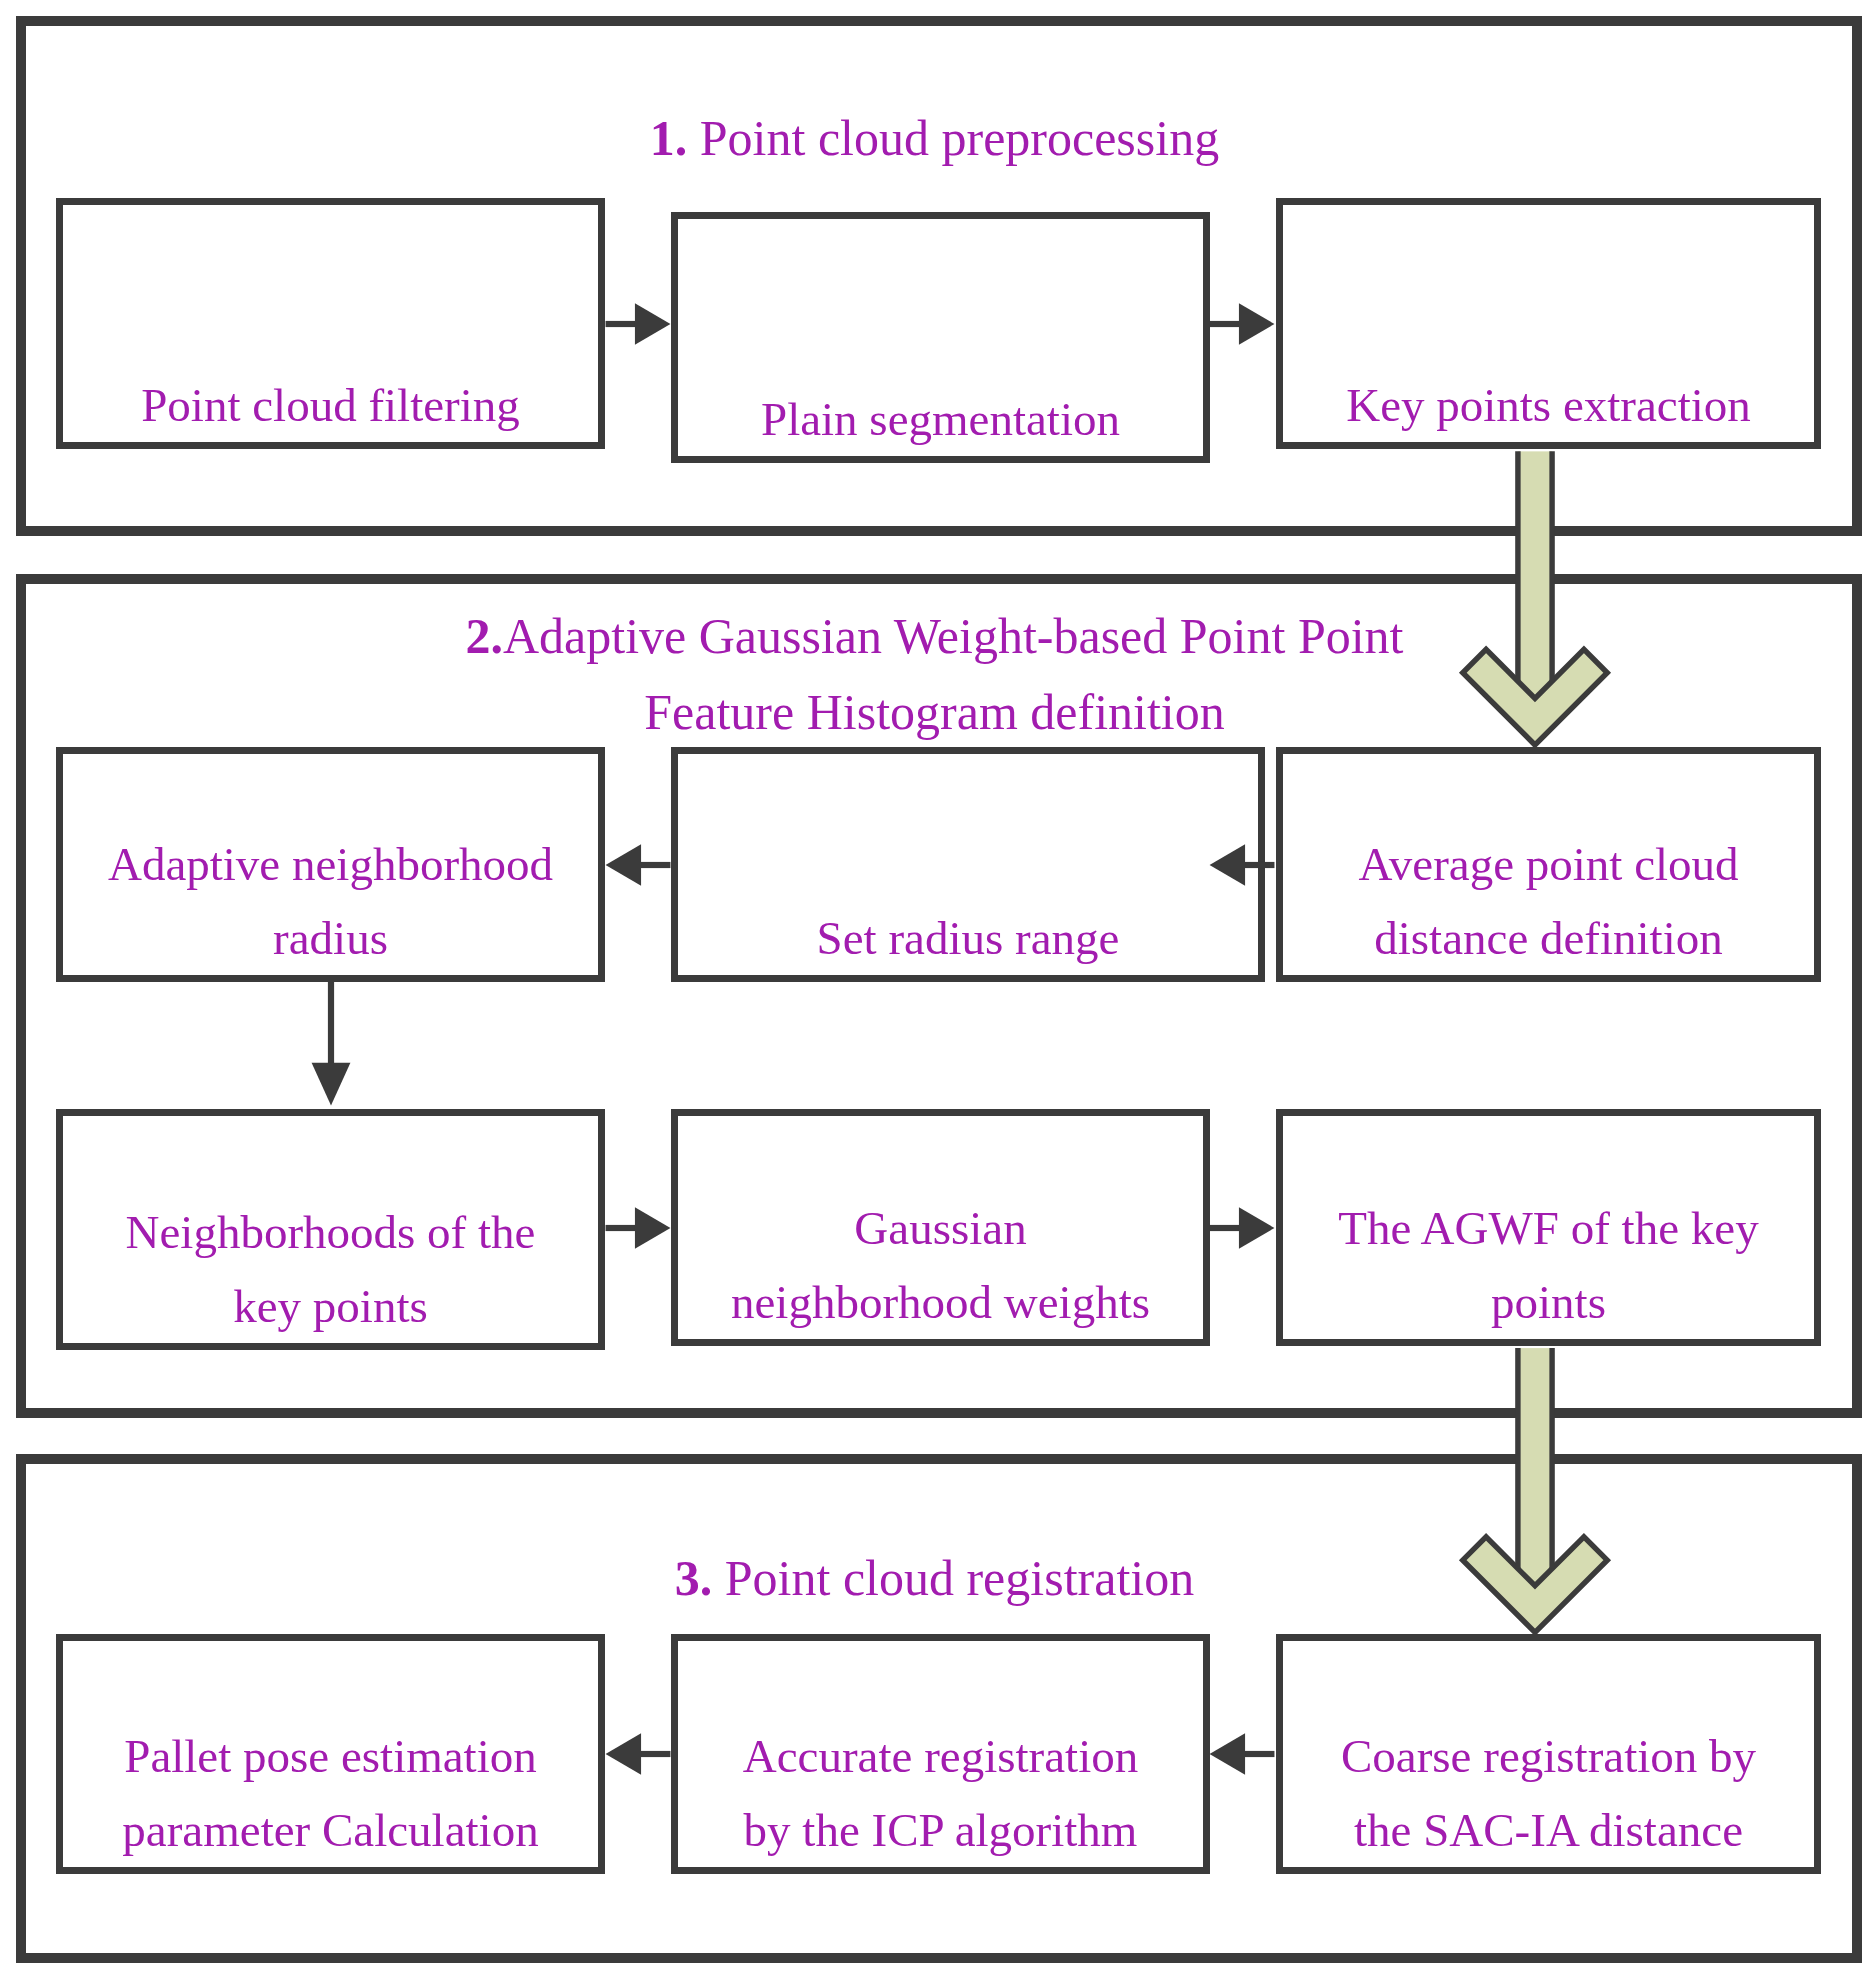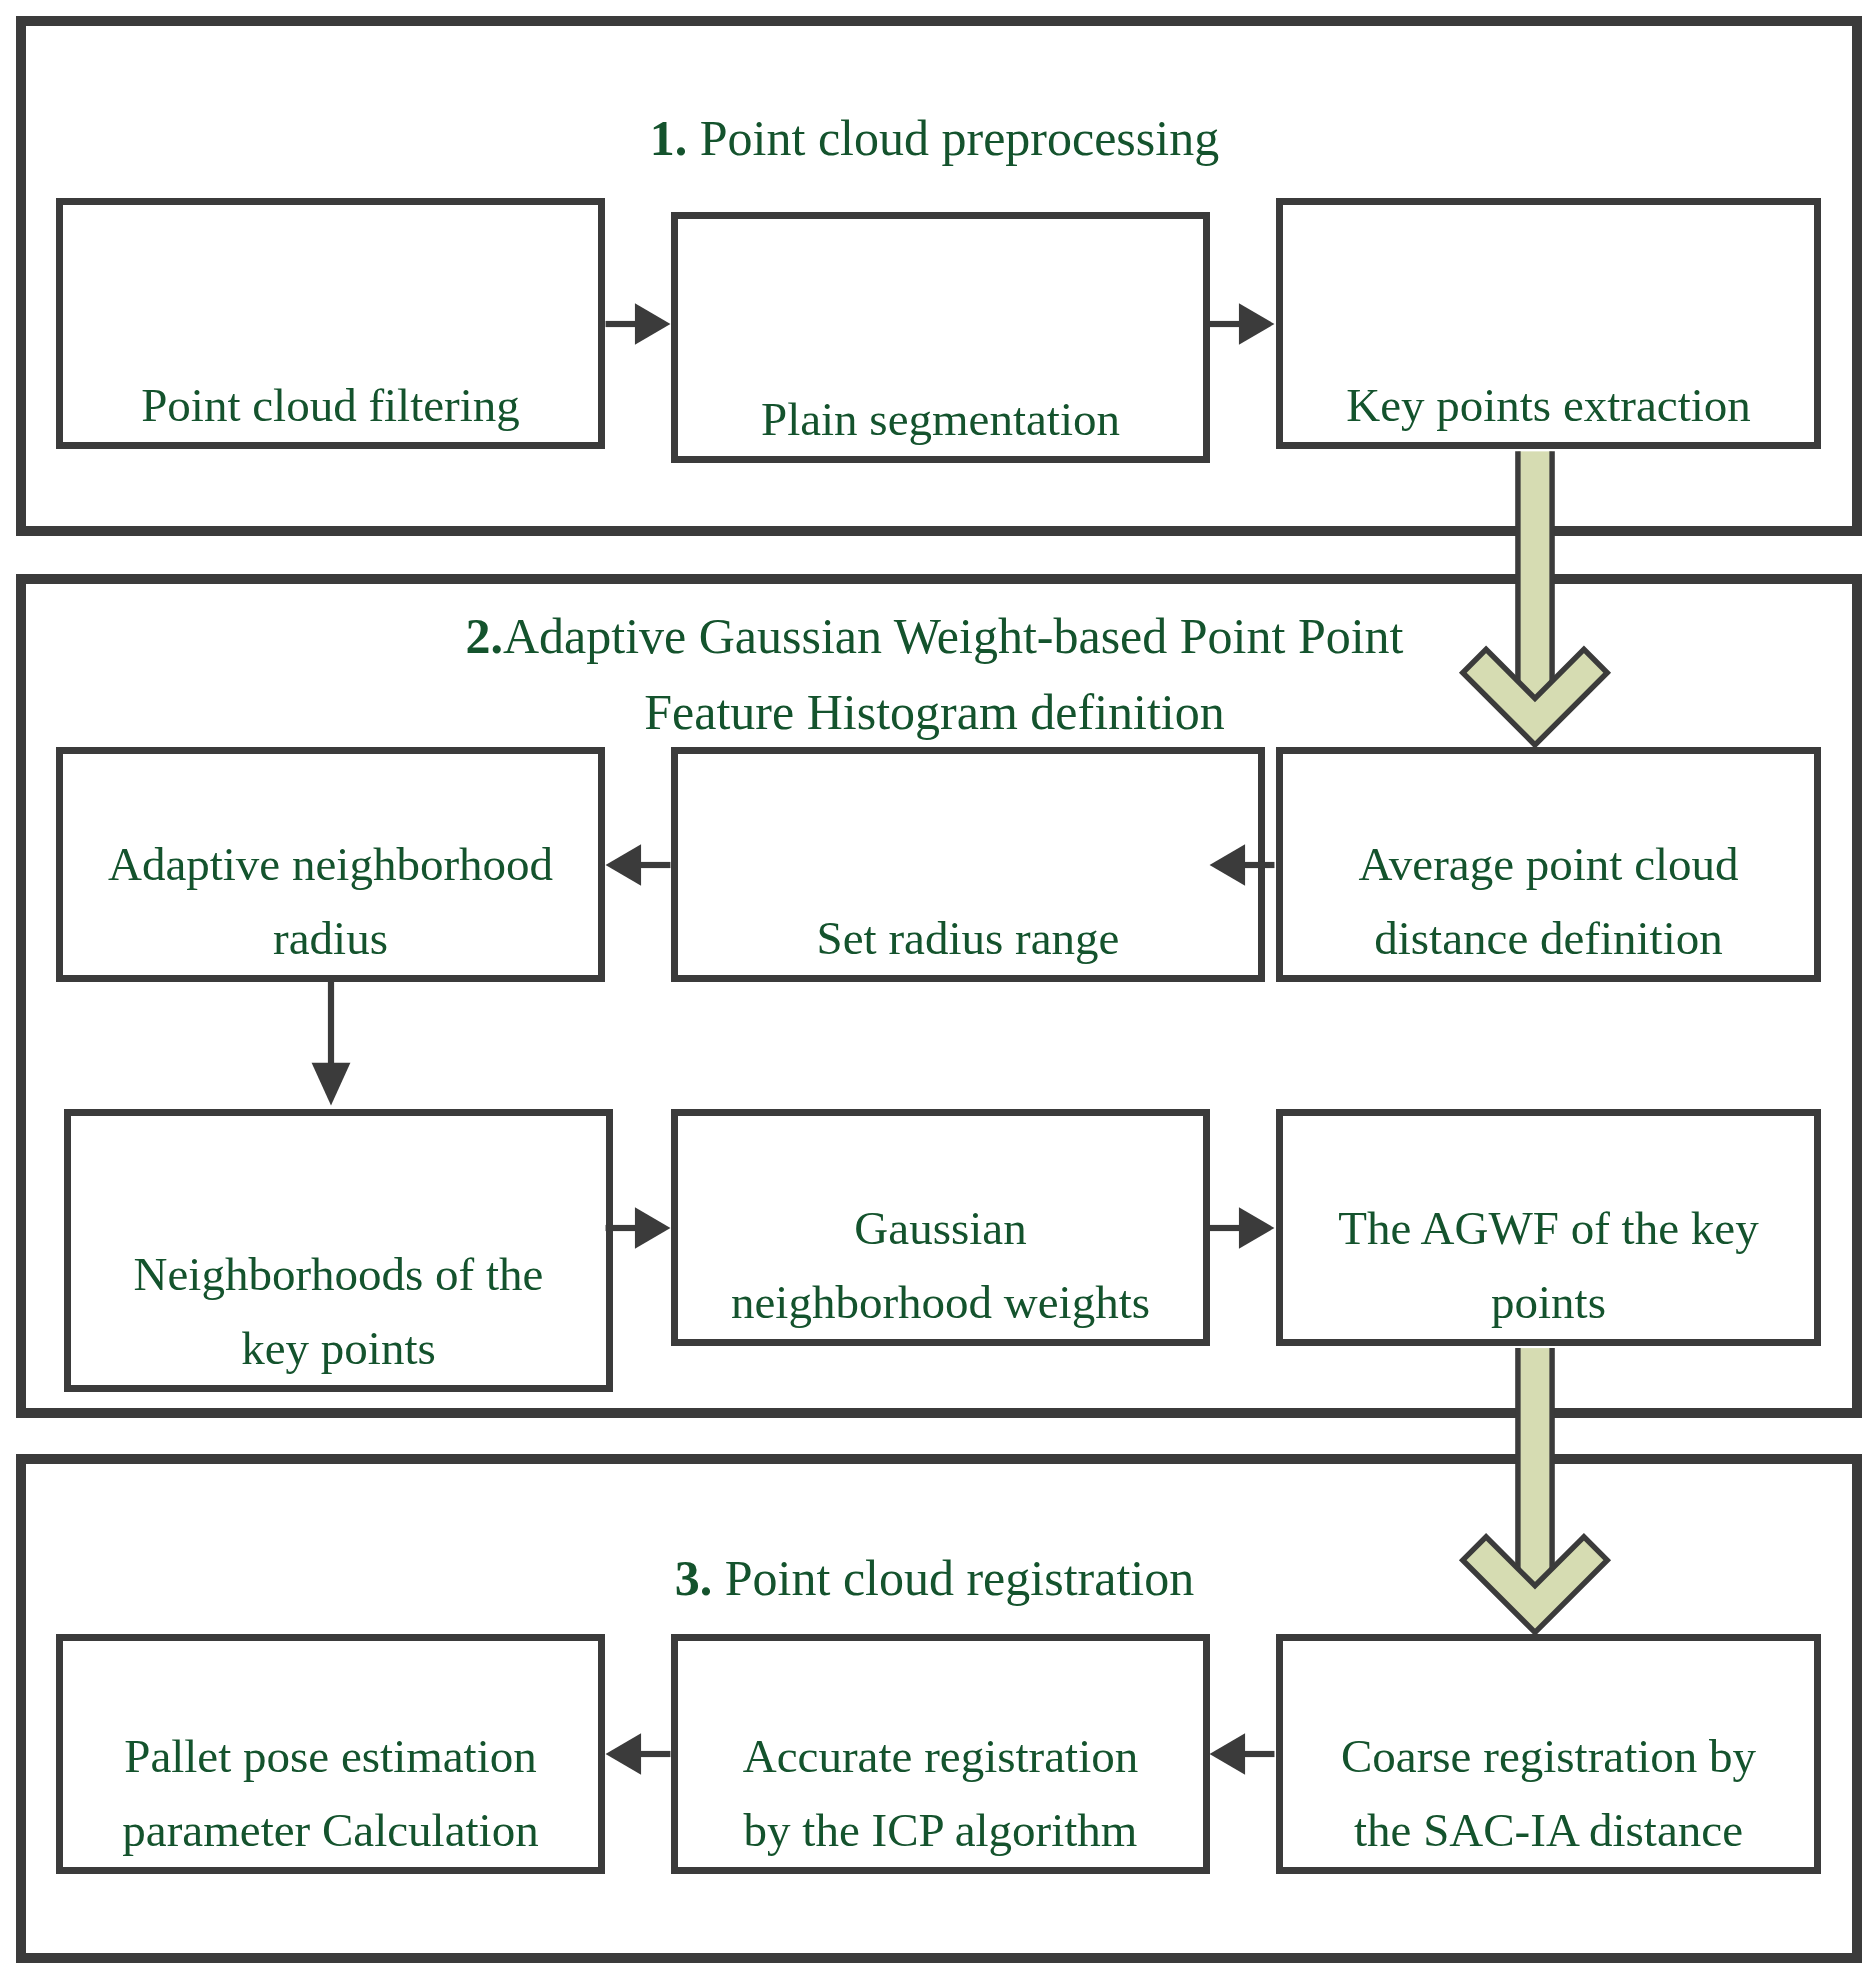--- a/index.html
+++ b/index.html
@@ -1,18 +1,18 @@
 <!DOCTYPE html>
 <html style="font-size:12.5px"><head>
 <meta charset="utf-8">
 <style>
   html,body{margin:0;padding:0;background:#ffffff;}
   #canvas{
     position:relative;width:1869px;height:1984px;background:#ffffff;
-    font-family:"Liberation Serif","DejaVu Serif",serif;color:#14532d;
+    font-family:"Liberation Serif","DejaVu Serif",serif;color:#a21caf;
     overflow:hidden;
   }
   .section{
     position:absolute;border:10px solid #3b3b3b;background:transparent;
     box-sizing:border-box;z-index:1;
   }
   .sec-title{
     position:absolute;left:0;right:0;text-align:center;
     font-size:50px;line-height:76px;z-index:2;white-space:nowrap;
   }
@@ -105,21 +105,21 @@
       </svg>
   </div>
 
   <div class="arrow" style="left:306px;top:982px">
     <svg width="50" height="125" viewBox="0 0 64 161">
         <line x1="32" y1="0" x2="32" y2="106" stroke="#3b3b3b" stroke-width="8"></line>
         <polygon points="7,104 57,104 32,159" fill="#3b3b3b"></polygon>
       </svg>
   </div>
 
-  <div class="bx" style="left:64px;top:1109px;width:549px;height:283px">
+  <div class="bx" style="left:56px;top:1109px;width:549px;height:241px">
     <div class="ln">Neighborhoods of the</div>
     <div class="ln">key points</div>
   </div>
 
   <div class="bx" style="left:671px;top:1109px;width:539px;height:237px">
     <div class="ln">Gaussian</div>
     <div class="ln">neighborhood weights</div>
   </div>
 
   <div class="bx" style="left:1276px;top:1109px;width:545px;height:237px">

